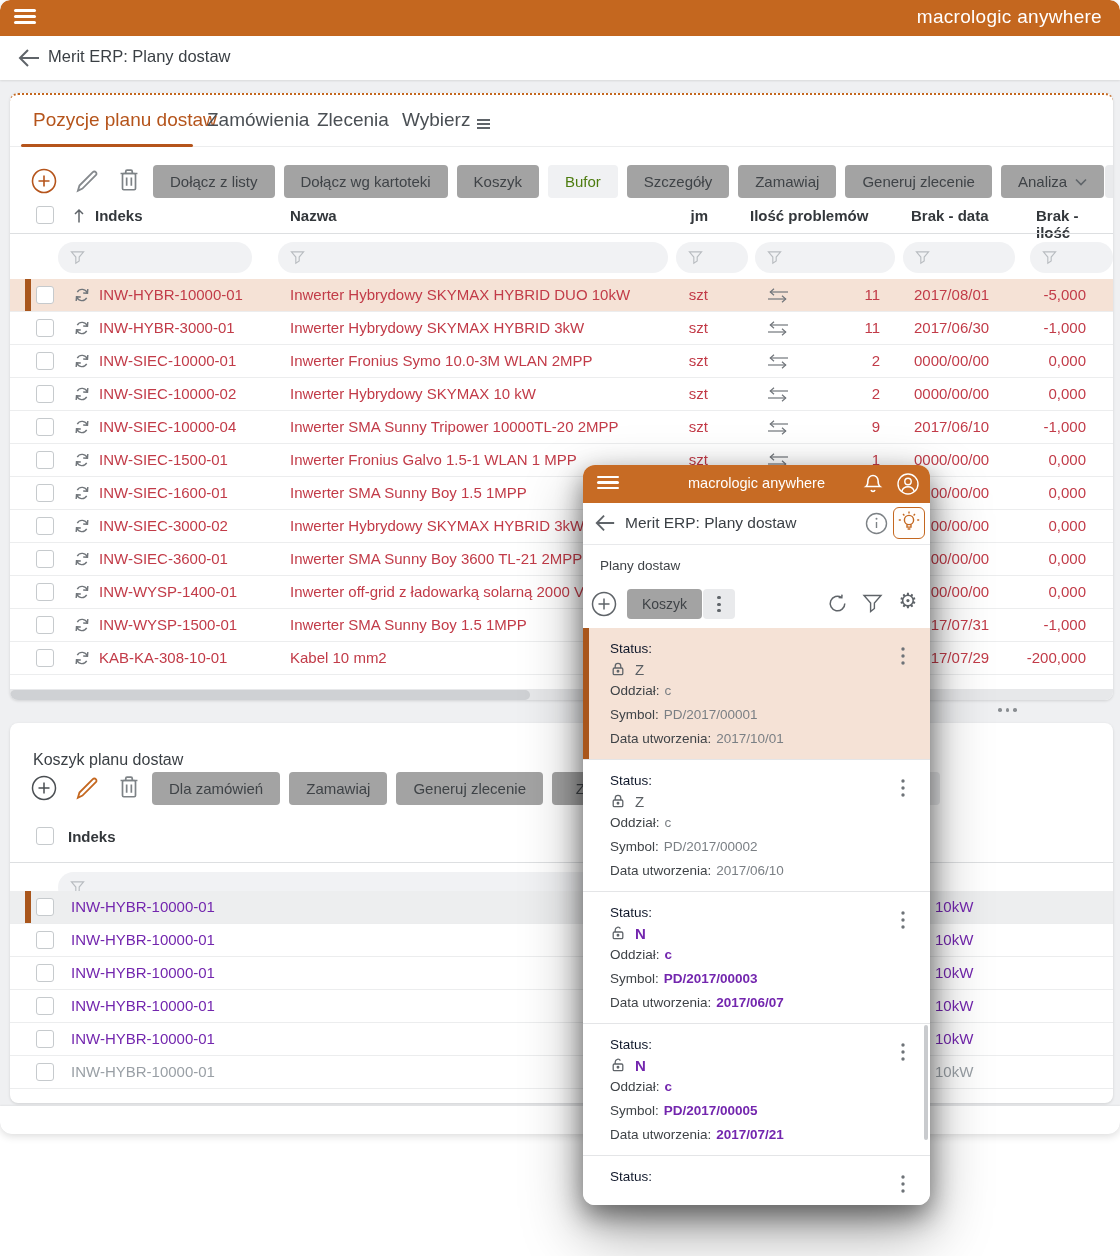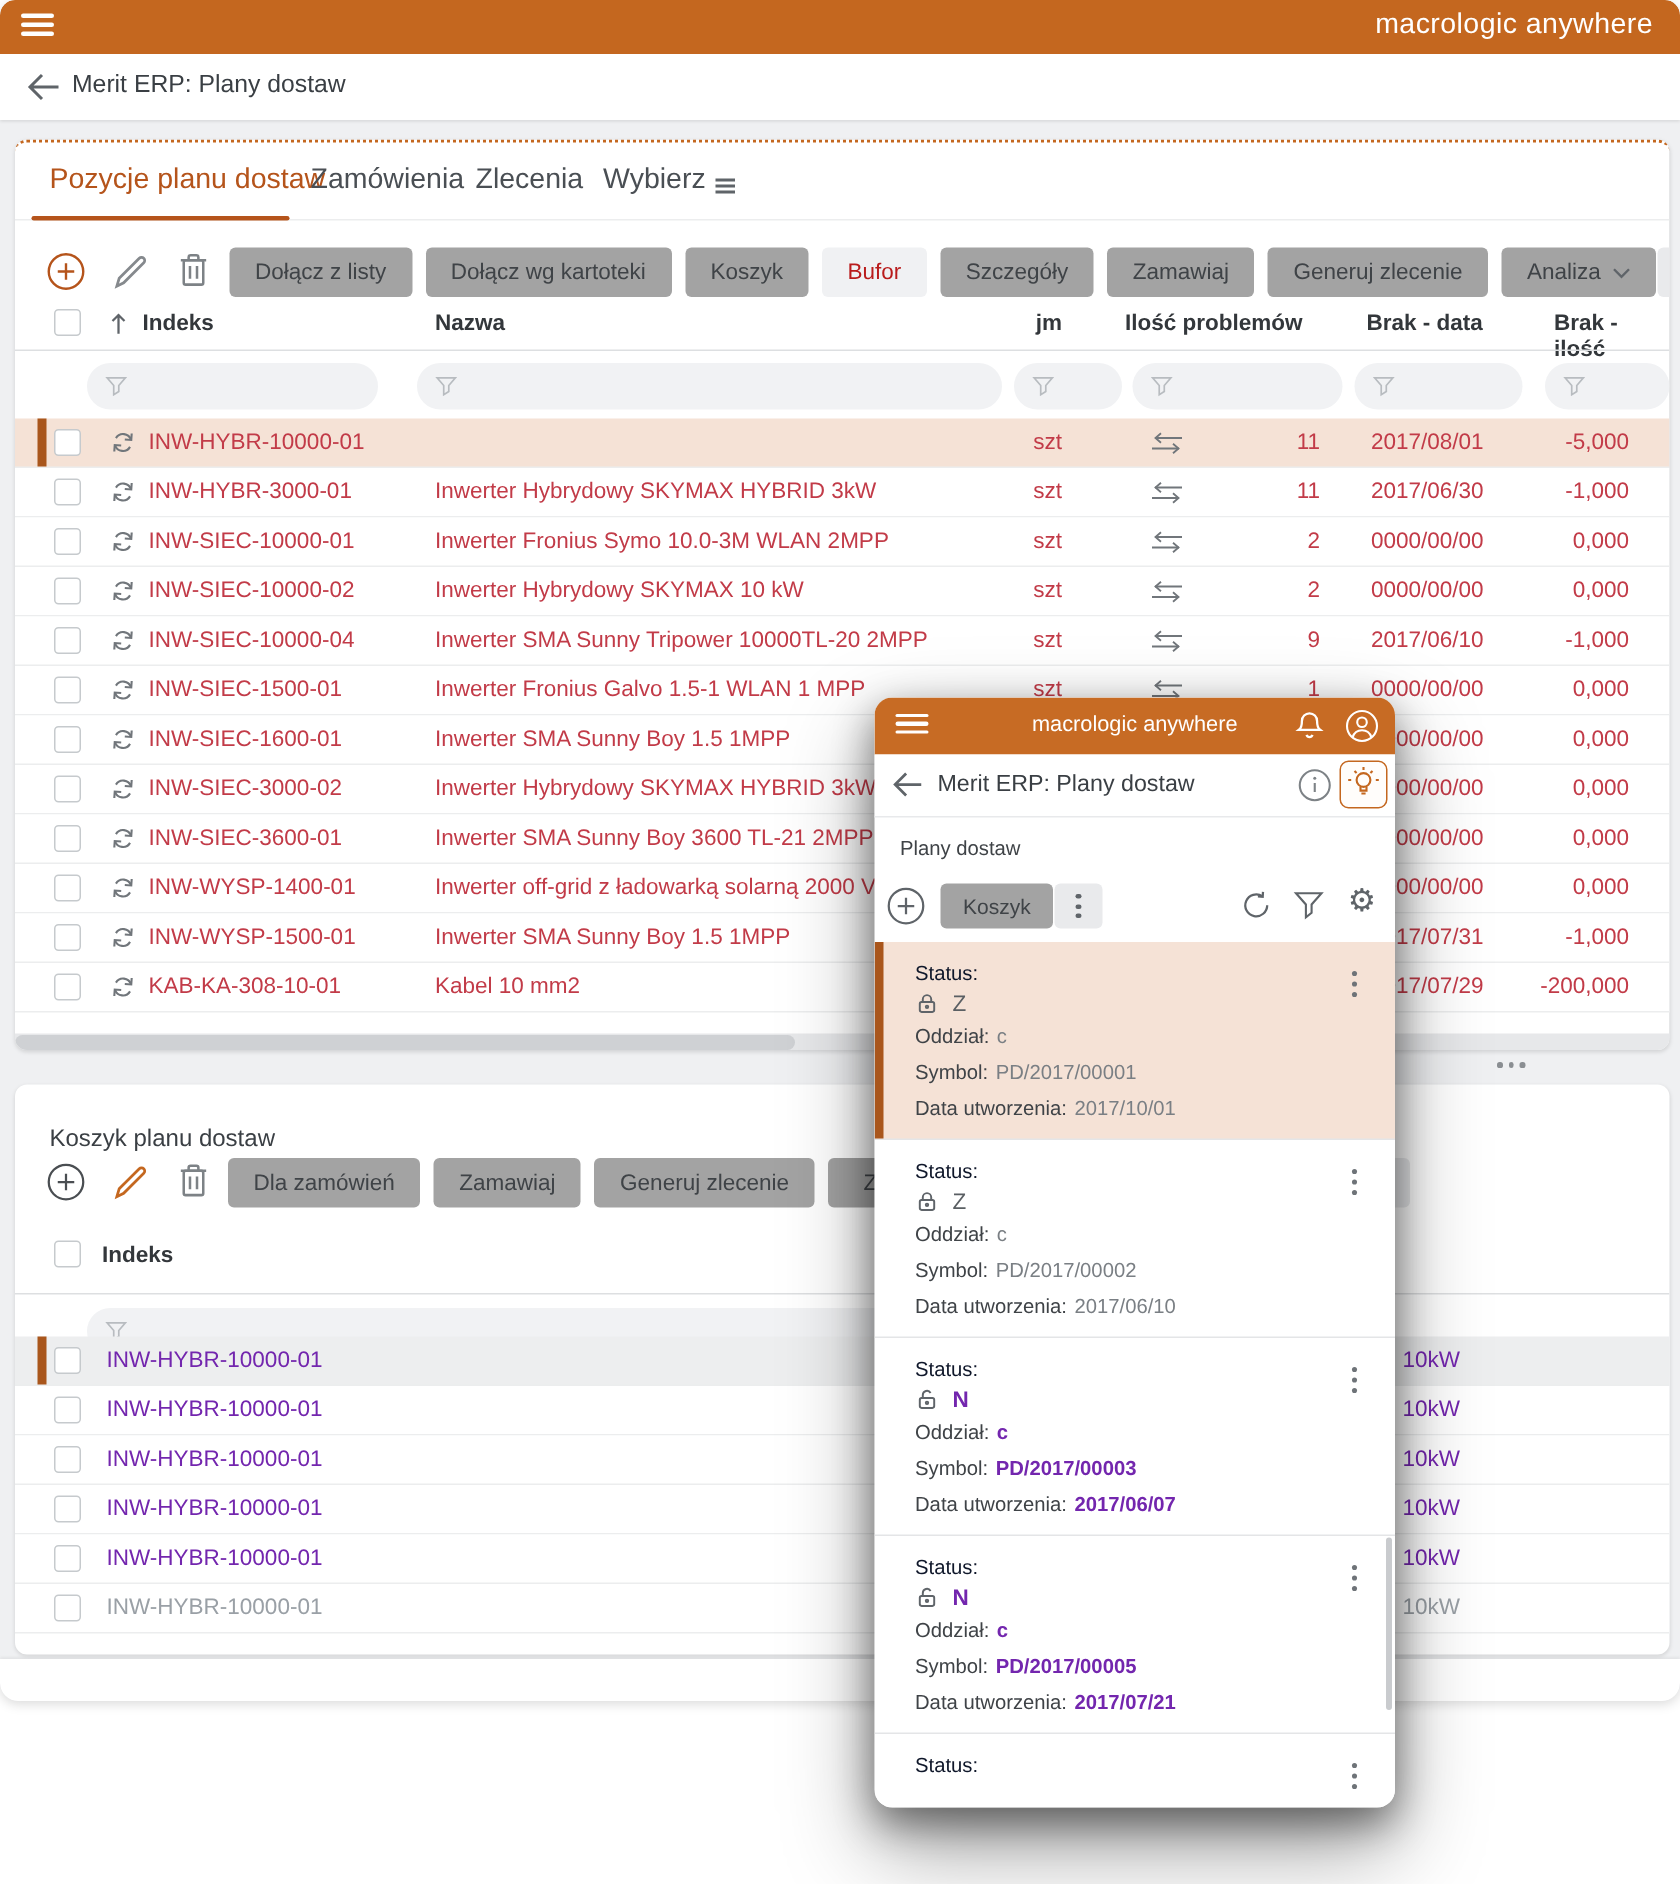--- a/index.html
+++ b/index.html
@@ -36,21 +36,21 @@
   .tab-underline { position:absolute; left:11px; top:49px; width:172px; height:3px; background:#B5541B; border-radius:2px; }
   .tabs-line { position:absolute; left:0; right:0; top:51px; height:1px; background:#ECEDEE; }
   .filterlist-icon i { display:block; width:13px; height:1.8px; background:#5F6469; margin:2.2px 0; }
 
   
   .icon-btn { position:absolute; width:26px; height:26px; cursor:pointer; }
   .tb-buttons { position:absolute; display:flex; gap:9px; }
   .btn { height:33px; border:none; background:#a3a3a3; color:#3F4347; font-family:inherit;
          font-size:15px; border-radius:4px; padding:0 17px; cursor:pointer; white-space:nowrap;
          display:flex; align-items:center; gap:8px; }
-  .btn.disabled { background:#F0F1F3; color:#b91c1c; }
+  .btn.disabled { background:#F0F1F3; color:#4d7c0f; }
   .btn-frag { position:absolute; top:0; height:33px; background:#E9EAEC; border-radius:4px; }
 
   
   .cbx { position:absolute; width:18px; height:18px; border:1.5px solid #C6CACD; border-radius:3px; background:#fff; cursor:pointer; }
   .hdr { position:absolute; font-weight:700; font-size:15px; color:#33373B; }
   .pill { position:absolute; height:31px; background:#F1F2F4; border-radius:16px; cursor:pointer; }
   .pill svg { position:absolute; left:12px; top:8px; width:15px; height:15px; }
   .hline { position:absolute; left:0; right:0; height:1px; background:#DDDFE1; }
 
   .rows { position:absolute; left:0; width:1103px; }
@@ -272,20 +272,21 @@
             <div class="cbx"></div>
             <span class="sync">
               <svg viewBox="0 0 18 18" fill="none" stroke="#71767B" stroke-width="1.4">
                 <path d="M14.3 7.2A5.5 5.5 0 0 0 4.3 6.1"></path>
                 <path d="M3.7 10.8a5.5 5.5 0 0 0 10 1.1"></path>
                 <polyline points="14.8 3 14.5 7.3 10.2 7"></polyline>
                 <polyline points="3.2 15 3.5 10.7 7.8 11"></polyline>
               </svg>
             </span>
             <span class="cell c-idx">INW-HYBR-10000-01</span>
+            <span class="cell c-nazwa">Inwerter Hybrydowy SKYMAX HYBRID DUO 10kW</span>
             <span class="cell c-jm">szt</span>
             <span class="c-transfer">
               <svg viewBox="0 0 24 15" fill="none" stroke="#71767B" stroke-width="1.2">
                 <path d="M22 4H4"></path>
                 <path d="M8 0.8 4.3 4 8 7.2"></path>
                 <path d="M2 11h18"></path>
                 <path d="M16 7.8 19.7 11 16 14.2"></path>
               </svg>
             </span>
             <span class="cell c-prob">11</span>

